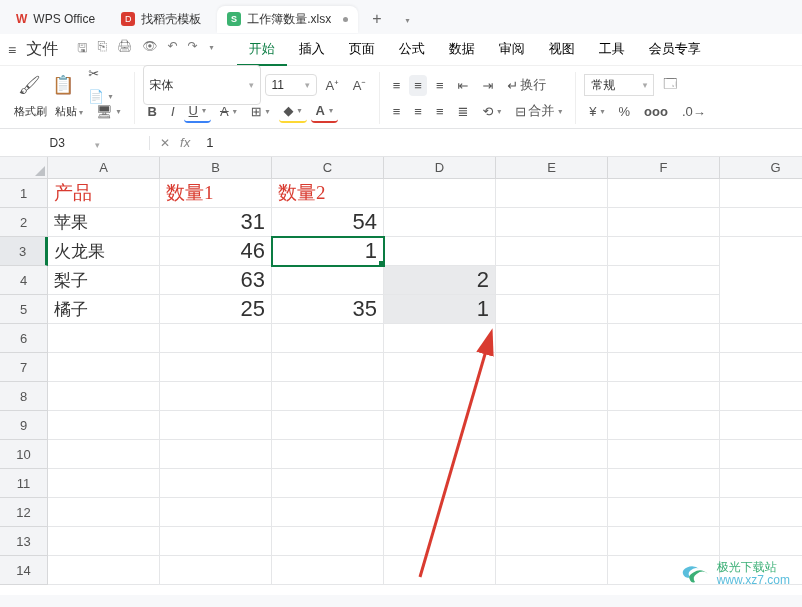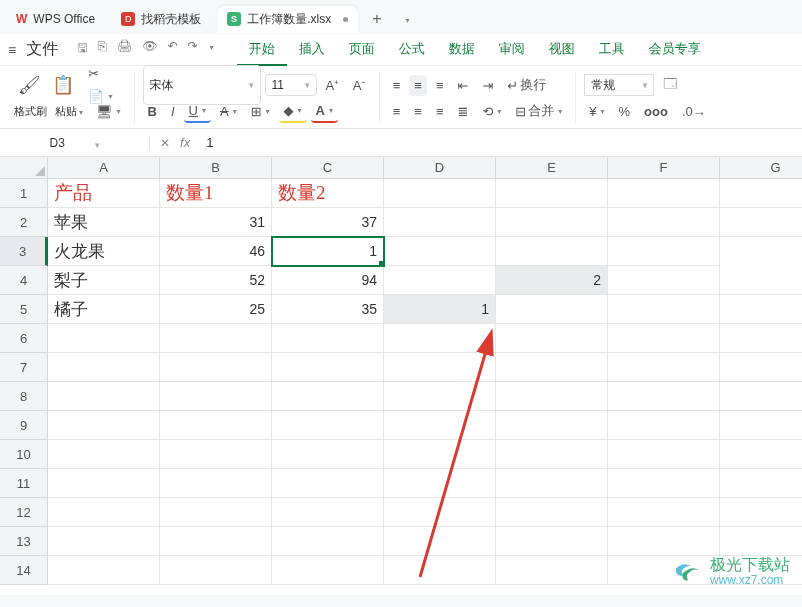--- a/index.html
+++ b/index.html
@@ -17,21 +17,21 @@
 .tab-add { font-size: 16px; color: #666; padding: 0 8px; cursor: pointer; }
 
 
 .menubar { display: flex; align-items: center; height: 32px; background: #fff; padding: 0 8px; gap: 2px; border-bottom: 1px solid #f0f0f0; }
 .menu-left { display: flex; align-items: center; gap: 6px; }
 .hamburger { font-size: 14px; color: #555; }
 .file-label { font-size: 16px; color: #333; padding: 0 4px; }
 .menu-small { display: flex; gap: 4px; margin-left: 6px; }
 .menu-small span { color: #777; padding: 2px 3px; cursor: pointer; }
 .menu-items { display: flex; margin-left: 18px; gap: 0; }
-.menu-item { padding: 6px 12px; font-size: 13px; color: #15803d; cursor: pointer; }
+.menu-item { padding: 6px 12px; font-size: 13px; color: #000000; cursor: pointer; }
 .menu-item.active { color: #0a7c42; border-bottom: 2px solid #0a7c42; font-weight: 500; }
 
 
 .toolbar { display: flex; background: #fff; padding: 6px 6px 4px 6px; border-bottom: 1px solid #e3e4e6; gap: 0; }
 .tool-group { display: flex; flex-direction: column; padding: 0 8px; border-right: 1px solid #eee; }
 .tool-group:last-child { border-right: none; }
 .tool-row { display: flex; align-items: center; gap: 4px; height: 26px; }
 .tool-btn { padding: 3px 5px; border-radius: 4px; cursor: pointer; color: #555; display: inline-flex; align-items: center; gap: 2px; font-size: 13px; }
 .tool-col { display: flex; flex-direction: column; align-items: center; gap: 1px; font-size: 11px; color: #555; cursor: pointer; padding: 2px 4px; }
 .tool-col .ico { font-size: 18px; }
@@ -57,33 +57,33 @@
 .col-headers { position: absolute; left: 48px; top: 0; display: flex; height: 22px; }
 .col-h { width: 112px; background: #f3f4f6; border-right: 1px solid #d7d8da; border-bottom: 1px solid #d7d8da; display: flex; align-items: center; justify-content: center; font-size: 13px; color: #555; }
 .row-headers { position: absolute; left: 0; top: 22px; display: flex; flex-direction: column; width: 48px; }
 .row-h { height: 29px; background: #f3f4f6; border-right: 1px solid #d7d8da; border-bottom: 1px solid #d7d8da; display: flex; align-items: center; justify-content: center; font-size: 13px; color: #555; }
 .row-h.sel { background: #e7e9ec; border-right: 3px solid #0a7c42; }
 .cells { position: absolute; left: 48px; top: 22px; }
 .cell-row { display: flex; height: 29px; }
 .cell { width: 112px; height: 29px; border-right: 1px solid #e5e6e8; border-bottom: 1px solid #e5e6e8; padding: 2px 6px; font-size: 17px; display: flex; align-items: center; overflow: hidden; }
 .cell.header { color: #d93b30; font-family: SimSun, serif; font-size: 19px; }
 .cell.text { font-family: SimSun, serif; }
-.cell.num { justify-content: flex-end; font-size: 14px; }
+.cell.num { justify-content: flex-end; font-size: 22px; }
 .cell.shade { background: #e9eaec; }
 .cell.active { outline: 2px solid #0a7c42; outline-offset: -1px; background: #fff; z-index: 2; position: relative; }
 .cell.active::after { content: ""; position: absolute; right: -3px; bottom: -3px; width: 6px; height: 6px; background: #0a7c42; border: 1px solid #fff; }
 
 
 .arrow-svg { position: absolute; pointer-events: none; z-index: 5; }
 
 
 .watermark { position: absolute; right: 12px; bottom: 20px; display: flex; align-items: center; gap: 6px; opacity: 0.9; }
 .wm-logo { width: 32px; height: 26px; }
 .wm-text { display: flex; flex-direction: column; line-height: 1.1; }
-.wm-top { font-size: 16px; color: #28a869; font-weight: 500; }
+.wm-top { font-size: 12px; color: #28a869; font-weight: 500; }
 .wm-bot { font-size: 12px; color: #49b7d9; }
 </style>
 </head>
 <body>
 
 <div class="title-tabs">
   <div class="title-tab plain">
     <span class="logo-w">W</span>
     <span>WPS Office</span>
   </div>
@@ -269,38 +269,37 @@
       <div class="cell header">数量1</div>
       <div class="cell header">数量2</div>
       <div class="cell"></div>
       <div class="cell"></div>
       <div class="cell"></div>
       <div class="cell"></div>
     </div>
     <div class="cell-row">
       <div class="cell text">苹果</div>
       <div class="cell num">31</div>
-      <div class="cell num">37</div>
+      <div class="cell num">54</div>
       <div class="cell"></div>
       <div class="cell"></div>
       <div class="cell"></div>
       <div class="cell"></div>
     </div>
     <div class="cell-row">
       <div class="cell text">火龙果</div>
       <div class="cell num">46</div>
       <div class="cell num active">1</div>
       <div class="cell"></div>
       <div class="cell"></div>
       <div class="cell"></div>
     </div>
     <div class="cell-row">
       <div class="cell text">梨子</div>
-      <div class="cell num">52</div>
-      <div class="cell num">94</div>
+      <div class="cell num">63</div>
       <div class="cell"></div>
       <div class="cell num shade">2</div>
       <div class="cell"></div>
       <div class="cell"></div>
     </div>
     <div class="cell-row">
       <div class="cell text">橘子</div>
       <div class="cell num">25</div>
       <div class="cell num">35</div>
       <div class="cell num shade">1</div>

